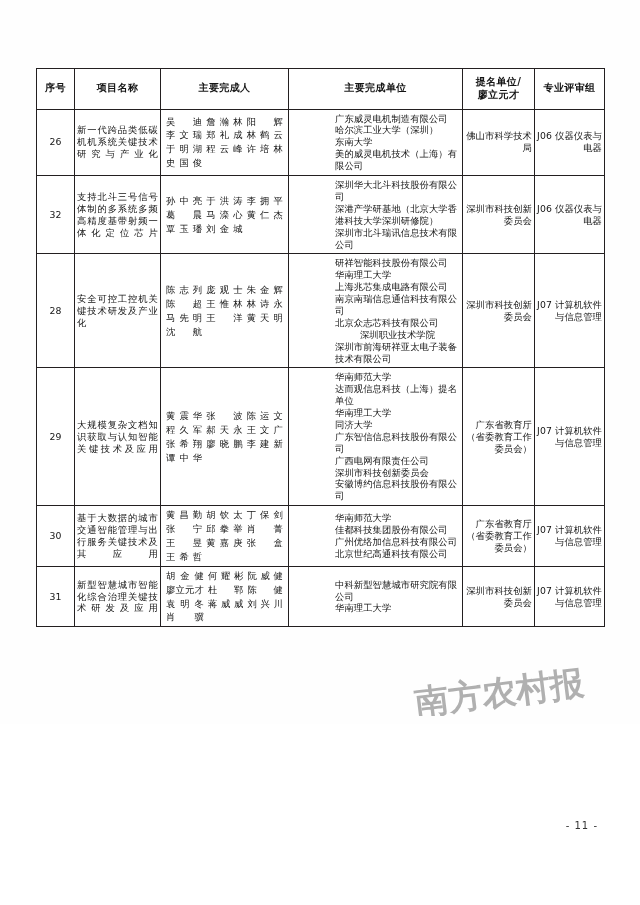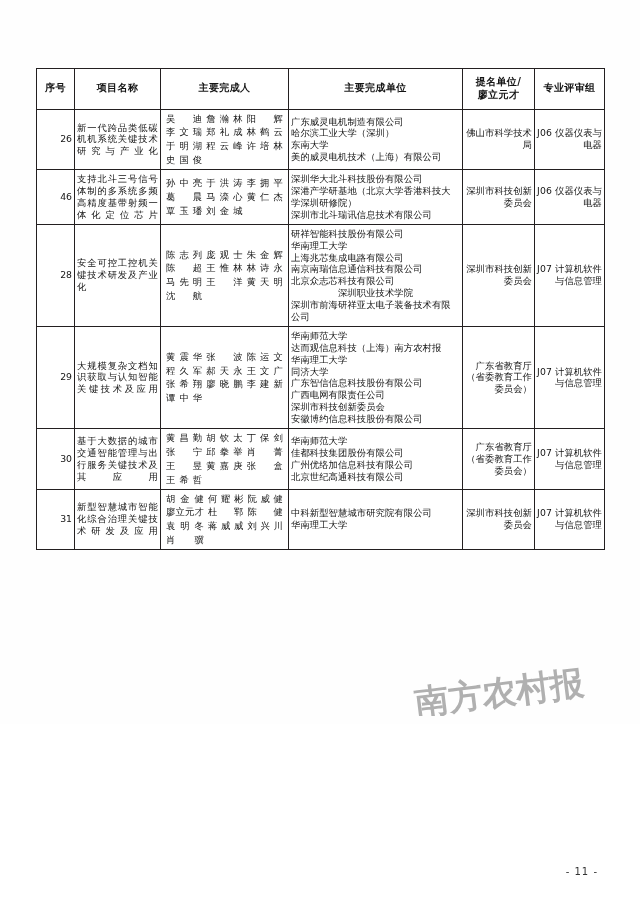--- a/index.html
+++ b/index.html
@@ -51,21 +51,21 @@
     letter-spacing: 0.4px;
   }
   col.c-no     { width: 38px; }
   col.c-name   { width: 86px; }
   col.c-people { width: 128px; }
   col.c-units  { width: 174px; }
   col.c-rec    { width: 72px; }
   col.c-group  { width: 70px; }
 
   td.no {
-    text-align: right;
+    text-align: center;
     font-size: 11px;
     letter-spacing: 0;
   }
   td.name {
     text-align: justify;
     text-align-last: justify;
     padding-left: 7px;
     padding-right: 7px;
     letter-spacing: 0.2px;
   }
@@ -87,25 +87,26 @@
   }
   .people-grid span {
     display: block;
     text-align: justify;
     text-align-last: justify;
     white-space: nowrap;
     letter-spacing: 0.2px;
   }
   .lines div {
     white-space: nowrap;
+    margin-left: 44px;
   }
   .page-number {
     position: absolute;
     right: 42px;
-    top: 866px;
+    top: 820px;
     font-size: 10px;
     color: #333;
     letter-spacing: 1px;
   }
   .watermark {
     position: absolute;
     right: 18px;
     bottom: 8px;
     width: 210px;
     height: 54px;
@@ -165,21 +166,21 @@
                 <div style="white-space: normal;">广东威灵电机制造有限公司</div>
                 <div style="white-space: normal;">哈尔滨工业大学（深圳）</div>
                 <div style="white-space: normal;">东南大学</div>
                 <div style="white-space: normal;">美的威灵电机技术（上海）有限公司</div>
               </div>
             </td>
             <td class="rec">佛山市科学技术局</td>
             <td class="group">J06 仪器仪表与电器</td>
           </tr>
           <tr>
-            <td class="no">46</td>
+            <td class="no">32</td>
             <td class="name">支持北斗三号信号体制的多系统多频高精度基带射频一体化定位芯片</td>
             <td>
               <div class="people-grid">
                 <span>孙中亮</span>
                 <span>于洪涛</span>
                 <span>李拥平</span>
                 <span>葛 晨</span>
                 <span>马滦心</span>
                 <span>黄仁杰</span>
                 <span>覃玉璠</span>
@@ -240,21 +241,21 @@
                 <span>王文广</span>
                 <span>张希翔</span>
                 <span>廖晓鹏</span>
                 <span>李建新</span>
                 <span>谭中华</span>
               </div>
             </td>
             <td class="units">
               <div class="lines">
                 <div style="white-space: normal;">华南师范大学</div>
-                <div style="white-space: normal;">达而观信息科技（上海）南方农村报</div>
+                <div style="white-space: normal;">达而观信息科技（上海）提名单位</div>
                 <div style="white-space: normal;">华南理工大学</div>
                 <div style="white-space: normal;">同济大学</div>
                 <div style="white-space: normal;">广东智信信息科技股份有限公司</div>
                 <div style="white-space: normal;">广西电网有限责任公司</div>
                 <div style="white-space: normal;">深圳市科技创新委员会</div>
                 <div style="white-space: normal;">安徽博约信息科技股份有限公司</div>
               </div>
             </td>
             <td class="rec">广东省教育厅（省委教育工作委员会）</td>
             <td class="group">J07 计算机软件与信息管理</td>

